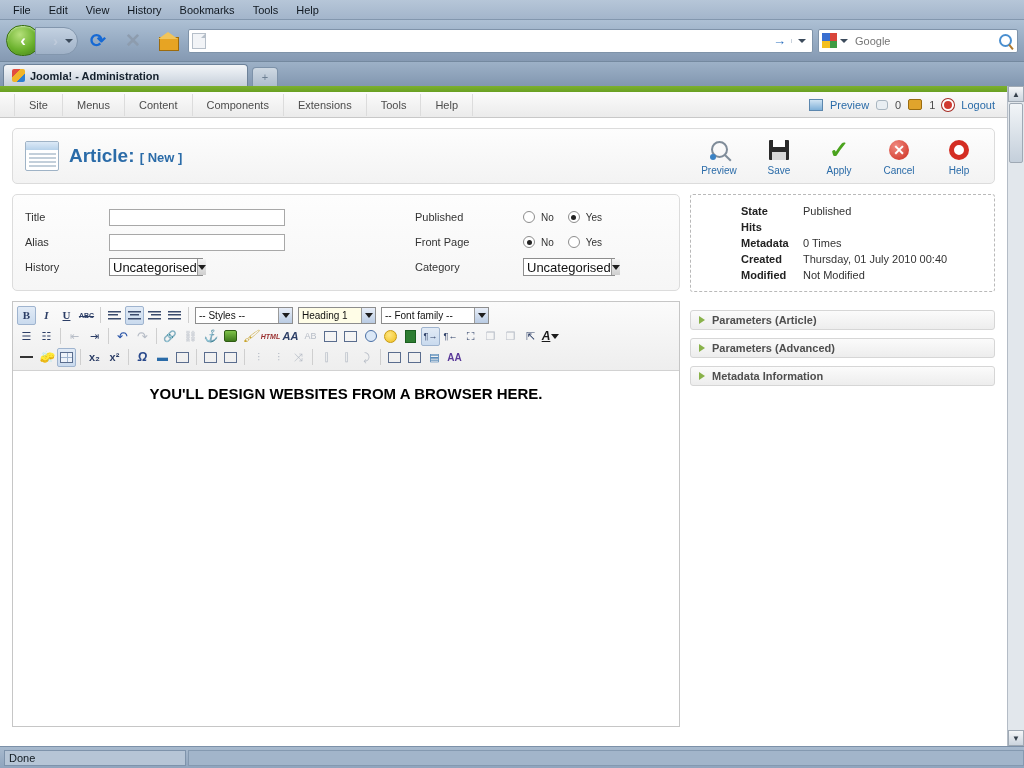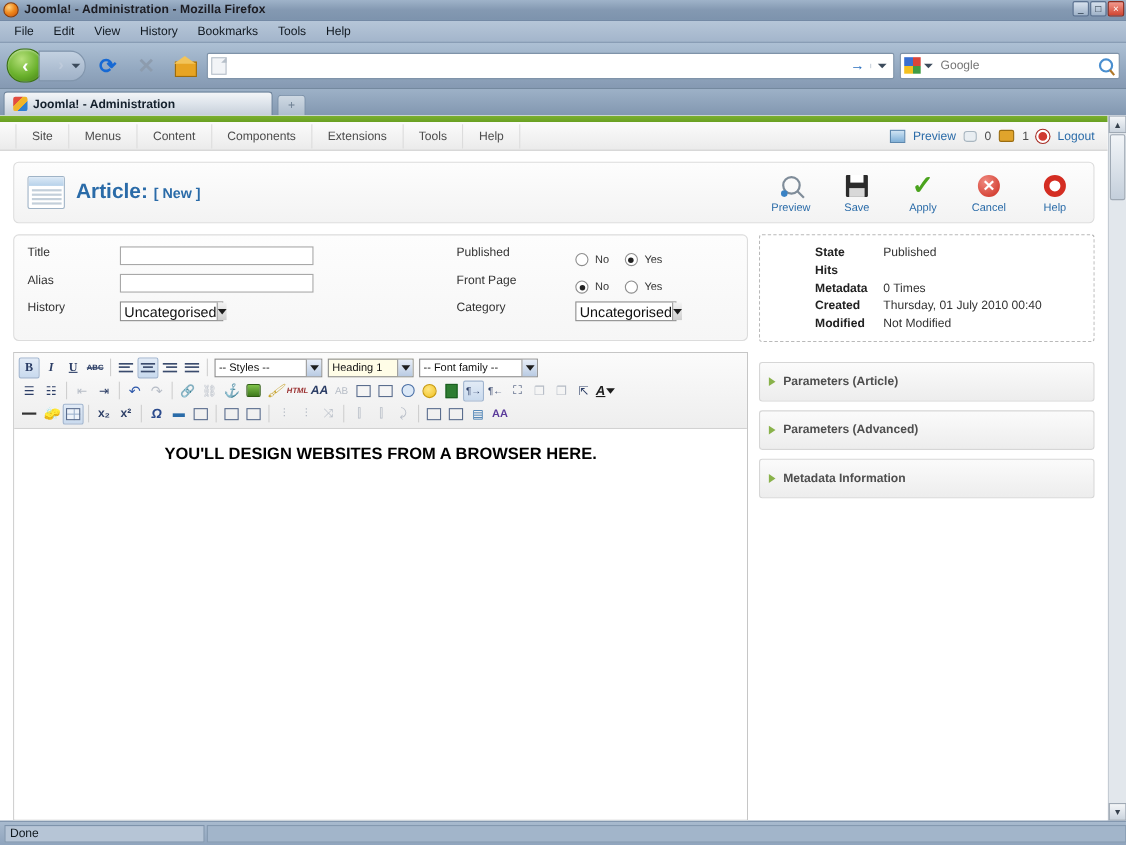--- a/index.html
+++ b/index.html
@@ -167,21 +167,21 @@
   .formrow { display:flex; margin-top:10px; gap:10px; }
   .leftcol { flex: 0 0 668px; }
   .rightcol { flex: 1 1 auto; }
 
   .fieldsbox {
     border:1px solid #dcdcdc; border-radius:5px; background:linear-gradient(#fdfdfd,#f6f6f6);
     padding: 10px 12px; display:flex;
   }
   .fcolA { flex: 0 0 390px; }
   .fcolB { flex: 1 1 auto; }
-  .frow { display:flex; height:24px; margin-bottom:1px; }
+  .frow { display:flex; align-items:center; height:24px; margin-bottom:1px; }
   .flab { width: 84px; font-size:11px; color:#333; }
   .flab.w2 { width: 108px; }
   .finput { width:176px;height:17px;border:1px solid #a8a8a8;background:#fff; }
   .fselect {
     height:18px; border:1px solid #8d8d8d; background:#fff; font-size:13px;
     display:flex; align-items:center; padding-left:3px; color:#111;
   }
   .fselect.w1 { width: 94px; }
   .fselect.w2 { width: 92px; }
   .selbtn { margin-left:auto; width:15px; height:16px; display:flex;align-items:center;justify-content:center;
@@ -195,21 +195,21 @@
   .infobox {
     border:1px dashed #b9b9b9; border-radius:3px; background:#fff;
     padding: 8px 10px;
   }
   .irow { display:flex; font-size:11px; line-height:16px; }
   .ikey { width:62px; font-weight:bold; color:#222;margin-left:40px; }
   .ival { color:#333; }
 
   .accord {
     margin-top:8px; border:1px solid #d6d6d6; border-radius:3px;
-    background:linear-gradient(#fbfbfb,#ededed); height:36px;
+    background:linear-gradient(#fbfbfb,#ededed); height:20px;
     display:flex; align-items:center; padding-left:8px; gap:7px;
     font-size:11px; font-weight:bold; color:#4e4e4e;
   }
   .tri { width:0;height:0;border-top:4px solid transparent;border-bottom:4px solid transparent;border-left:6px solid #89b24a;}
 
   
   .editorbox { margin-top:10px; border:1px solid #c6c6c6; background:#fff; }
   .etoolbar { background:linear-gradient(#fbfbfb,#eeeeee); border-bottom:1px solid #d2d2d2; padding:3px 4px 2px 4px; }
   .erow { display:flex; align-items:center; gap:1px; height:20px; margin-bottom:1px; }
   .ebtn {
@@ -285,29 +285,20 @@
     height:16px; min-width: 182px; padding: 0 4px; display:flex; align-items:center;
     background:#b6c5d6; border:1px solid #7e93ab;
   }
   .statusbar .rest { flex:1 1 auto; height:16px; margin-left:2px; background:#a2b5ca; border:1px solid #8499b0; }
 </style>
 </head>
 <body>
 
 <div class="app">
 
-  <div class="titlebar">
-    <div class="ffico"></div>
-    <div class="ttl">Joomla! - Administration - Mozilla Firefox</div>
-    <div class="winbtns">
-      <div class="winbtn">_</div>
-      <div class="winbtn">□</div>
-      <div class="winbtn close">×</div>
-    </div>
-  </div>
 
   <div class="menubar">
     <div class="mi">File</div>
     <div class="mi">Edit</div>
     <div class="mi">View</div>
     <div class="mi">History</div>
     <div class="mi">Bookmarks</div>
     <div class="mi">Tools</div>
     <div class="mi">Help</div>
   </div>

